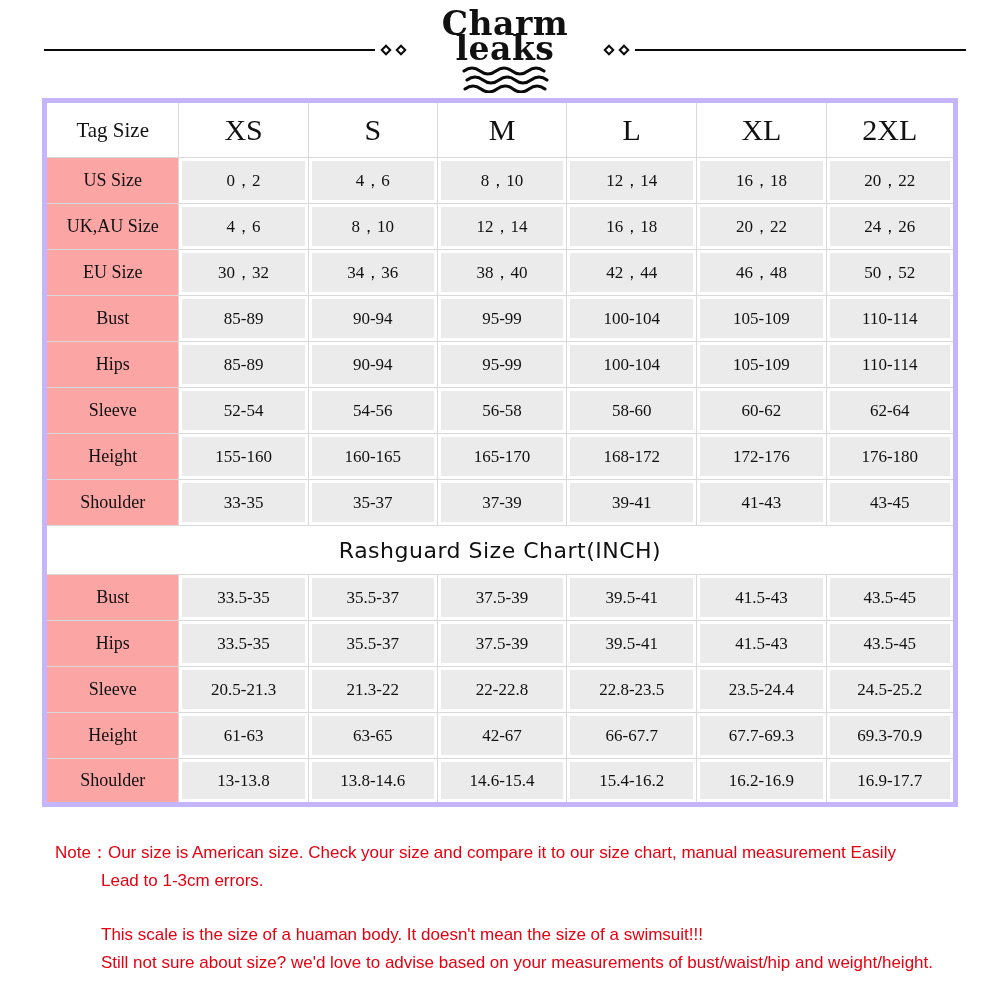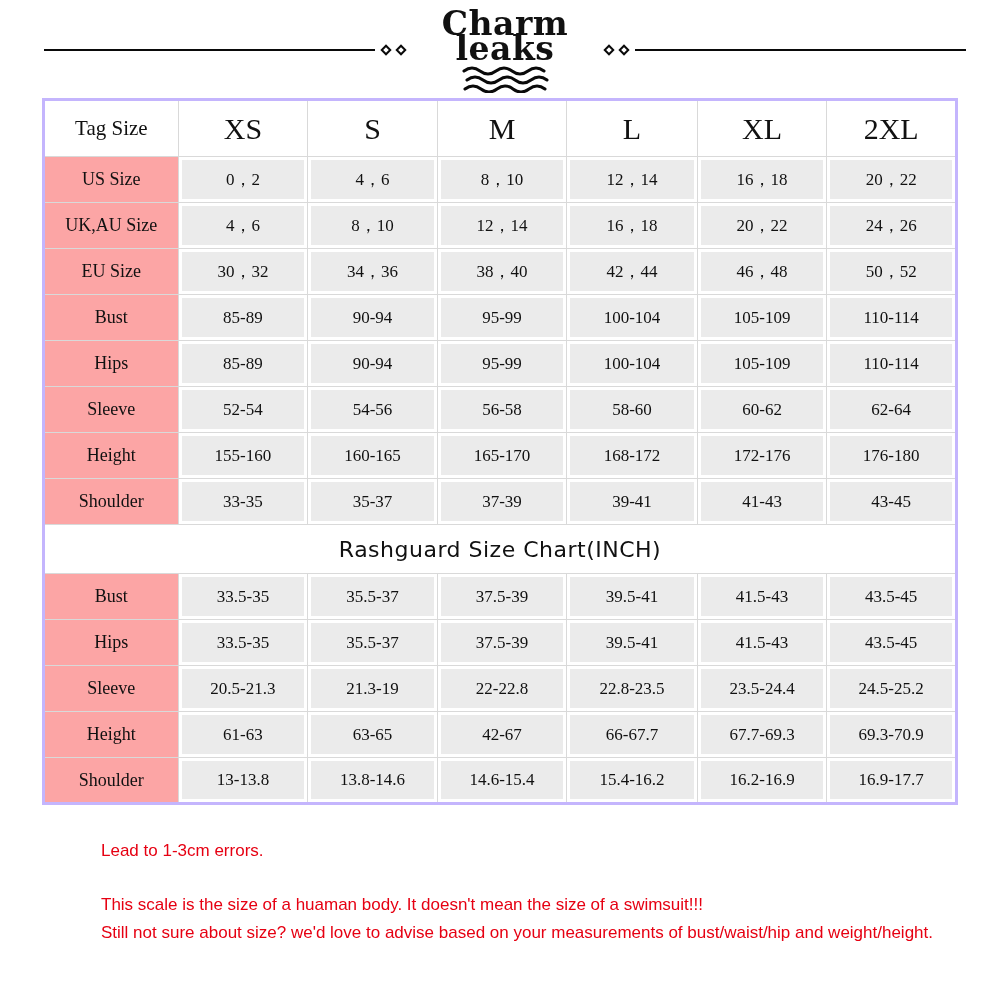--- a/index.html
+++ b/index.html
@@ -37,21 +37,21 @@
     letter-spacing: 0.5px;
   }
   .logo-l2 { margin-top: -8px; }
   .waves { display: block; margin: 1px auto 0; }
 
   
   table.size-table {
     border-collapse: collapse;
     width: 916px;
     margin: 4px auto 0;
-    border: 3px solid #c4b5fd;
+    border: 5px solid #c4b5fd;
   }
   th, td {
     border: 1px solid #d9d9d9;
     text-align: center;
     vertical-align: middle;
     padding: 0;
   }
   th {
     height: 57px;
     font-weight: normal;
@@ -231,21 +231,21 @@
       <td class="val">33.5-35</td>
       <td class="val">35.5-37</td>
       <td class="val">37.5-39</td>
       <td class="val">39.5-41</td>
       <td class="val">41.5-43</td>
       <td class="val">43.5-45</td>
     </tr>
     <tr>
       <td class="lbl">Sleeve</td>
       <td class="val">20.5-21.3</td>
-      <td class="val">21.3-19</td>
+      <td class="val">21.3-22</td>
       <td class="val">22-22.8</td>
       <td class="val">22.8-23.5</td>
       <td class="val">23.5-24.4</td>
       <td class="val">24.5-25.2</td>
     </tr>
     <tr>
       <td class="lbl">Height</td>
       <td class="val">61-63</td>
       <td class="val">63-65</td>
       <td class="val">42-67</td>
@@ -259,18 +259,19 @@
       <td class="val">13.8-14.6</td>
       <td class="val">14.6-15.4</td>
       <td class="val">15.4-16.2</td>
       <td class="val">16.2-16.9</td>
       <td class="val">16.9-17.7</td>
     </tr>
   </tbody>
     </table>
 
   <div class="note">
+    <div><span>Note：</span><span>Our size is American size. Check your size and compare it to our size chart, manual measurement Easily</span></div>
     <div class="indent">Lead to 1-3cm errors.</div>
     <div class="indent gap">This scale is the size of a huaman body. It doesn't mean the size of a swimsuit!!!</div>
     <div class="indent">Still not sure about size? we'd love to advise based on your measurements of bust/waist/hip and weight/height.</div>
   </div>
 
 </div>
 
 </body></html>

